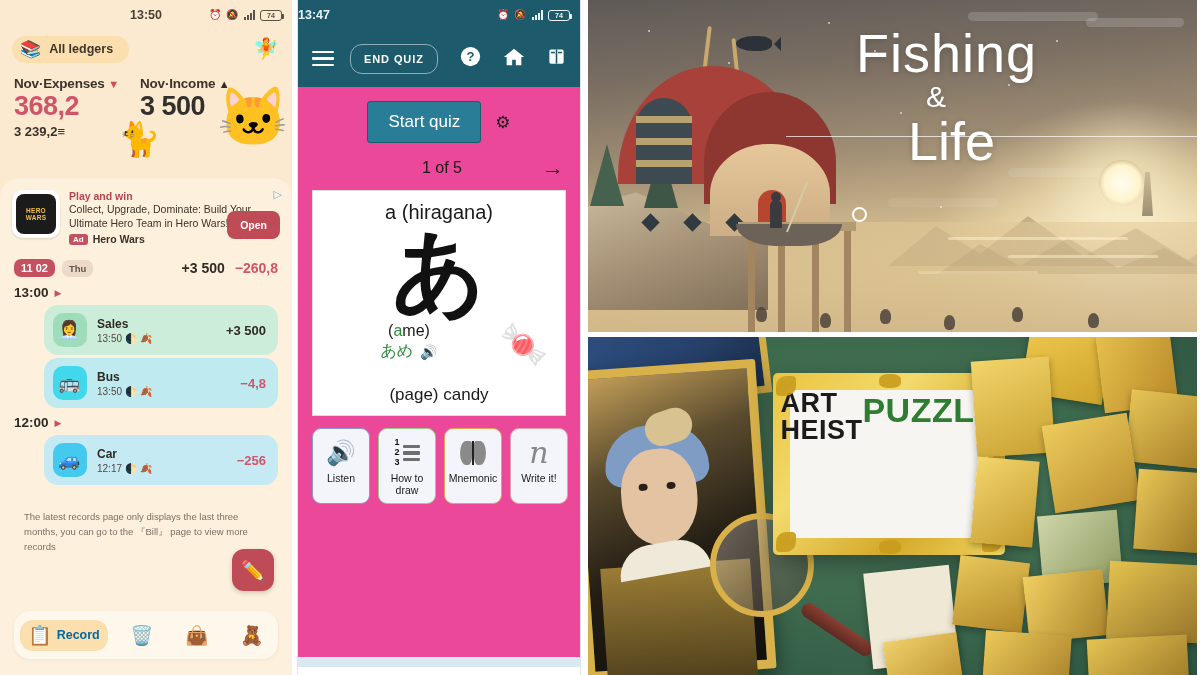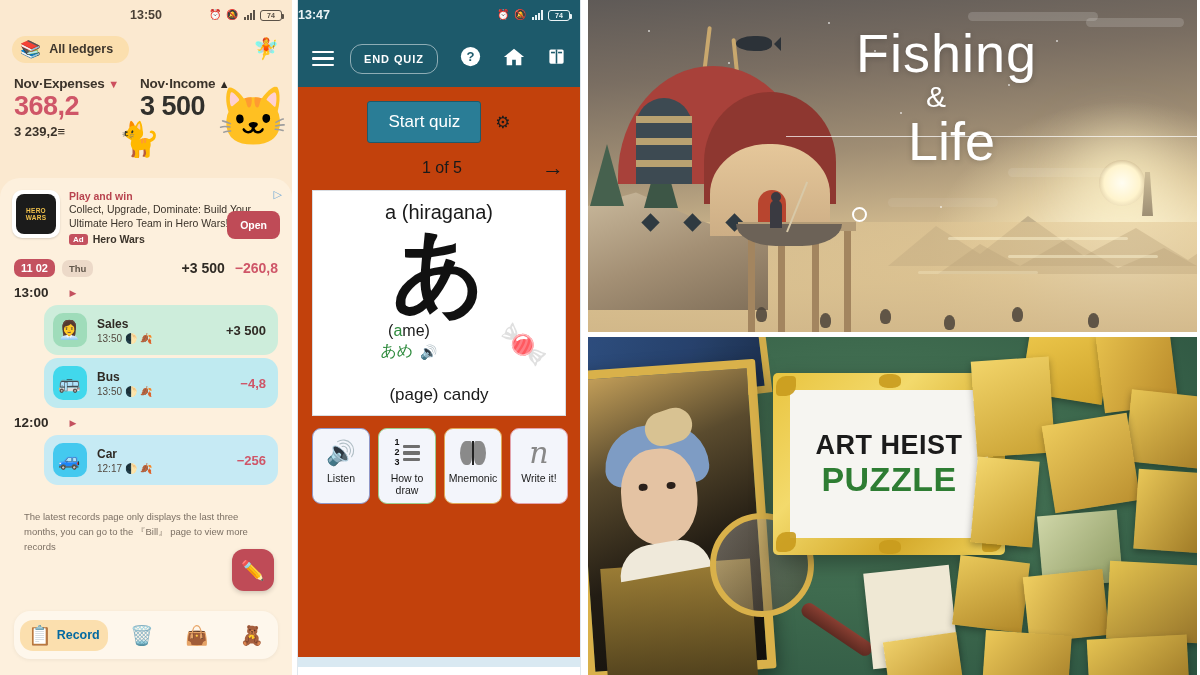--- a/index.html
+++ b/index.html
@@ -87,21 +87,21 @@
   }
   #ad-choice { position:absolute; right:10px; top:10px; color:#6fa8d6; font-size:11px; }
 
   .day-header { display:flex; align-items:center; padding: 8px 14px 4px 14px; }
   .day-badge { background:#c4515f; color:#fff; font-size:11px; font-weight:700; border-radius:7px; padding:3px 7px; }
   .day-dow { background:#ecd9c8; color:#61564a; font-size:9.5px; font-weight:700; border-radius:7px; padding:3px 7px; margin-left:7px; }
   .day-totals { margin-left:auto; display:flex; gap:10px; align-items:baseline; }
   .day-in { font-size:14px; font-weight:700; color:#2f2a24; }
   .day-out { font-size:14px; font-weight:700; color:#cf5668; }
 
-  .time-sep { display:flex; align-items:center; gap:21px; padding: 4px 0 2px 14px; }
+  .time-sep { display:flex; align-items:center; gap:6px; padding: 4px 0 2px 14px; }
   .time-sep .t { font-size:13.5px; font-weight:700; color:#2f2a24; }
   .time-sep .arrow { color:#c4515f; font-size:9px; }
 
   .tx-row {
     display:flex; align-items:center; gap:10px;
     margin: 3px 14px 3px 44px; padding: 8px 12px 8px 9px;
     border-radius: 14px;
   }
   .tx-row.green { background:#cdeddb; }
   .tx-row.cyan  { background:#bfeaf0; }
@@ -157,21 +157,21 @@
   #hamburger { width:22px; display:flex; flex-direction:column; gap:4px; }
   #hamburger i { display:block; height:2.5px; background:#fff; border-radius:1px; }
   #end-quiz-btn {
     margin-left:16px; border:1px solid rgba(255,255,255,.5); border-radius:12px;
     color:#fff; font-size:11px; font-weight:700; letter-spacing:.9px;
     padding:8px 13px; background:transparent;
   }
   .tb-ico { color:#fff; margin-left:auto; }
   #quiz-toolbar .tb-ico + .tb-ico { margin-left:22px; }
 
-  #quiz-body { position:absolute; top:87px; left:0; right:0; bottom:8px; background:#c2410c; }
+  #quiz-body { position:absolute; top:87px; left:0; right:0; bottom:8px; background:#ec4899; }
   #quiz-start-row { display:flex; align-items:center; justify-content:center; gap:14px; padding: 14px 0 0 0; }
   #start-quiz-btn {
     background:#2a7d96; color:#fff; border:1px solid #1d5a6b; border-radius:3px;
     font-size:17px; padding: 10px 20px; font-weight:400;
   }
   #gear-icon { font-size:17px; color:#1a1a1a; }
   #quiz-progress-row { display:flex; align-items:center; padding: 12px 16px 0 16px; }
   #quiz-progress { flex:1; text-align:center; font-size:16px; color:#1a1a1a; padding-left:28px;}
   #next-arrow { font-size:22px; color:#1a1a1a; font-weight:700; }
 
@@ -272,21 +272,21 @@
     position:absolute; left:588px; top:337px; width:609px; height:338px;
     overflow:hidden;
     background: radial-gradient(ellipse at 45% 40%, #4e7b5d 0%, #3e6a4e 45%, #2c5340 100%);
   }
   #art-frame {
     position:absolute; left:185px; top:36px; width:232px; height:182px;
     background: linear-gradient(135deg,#e9c43f,#f3da6c 35%,#d4a92a 70%,#f0d35e);
     border-radius:5px; padding:17px;
     box-shadow: 0 8px 22px rgba(0,0,0,.35);
   }
-  #art-frame .inner { width:100%; height:100%; background:#f6f5f1; display:flex; flex-direction:column; align-items:center; justify-content:center; }
+  #art-frame .inner { width:100%; height:100%; background:#f6f5f1; display:flex; flex-direction:row; align-items:flex-start; justify-content:center; }
   #art-title-1 { font-size:27px; font-weight:700; color:#1b1b1b; letter-spacing:.5px; line-height:1; }
   #art-title-2 { font-size:34px; font-weight:700; color:#2e7d33; letter-spacing:.5px; line-height:1; margin-top:3px; }
   .art-corner { position:absolute; width:20px; height:20px; background:#c99b1d; border-radius:50% 20% 50% 20%; opacity:.9; }
   #art-girl {
     position:absolute; left:-12px; top:28px; width:190px; height:310px;
     background: linear-gradient(160deg,#c6a15a 0%, #5a4b2e 30%, #221c13 62%, #12100c 100%);
     border:9px solid #d9b14a; border-radius:3px; transform: rotate(-4deg);
     box-shadow: 0 8px 20px rgba(0,0,0,.45);
   }
   #art-girl .face { position:absolute; left:38px; top:74px; width:76px; height:96px; border-radius:45% 45% 48% 48%; background:#e4c3a3; }

